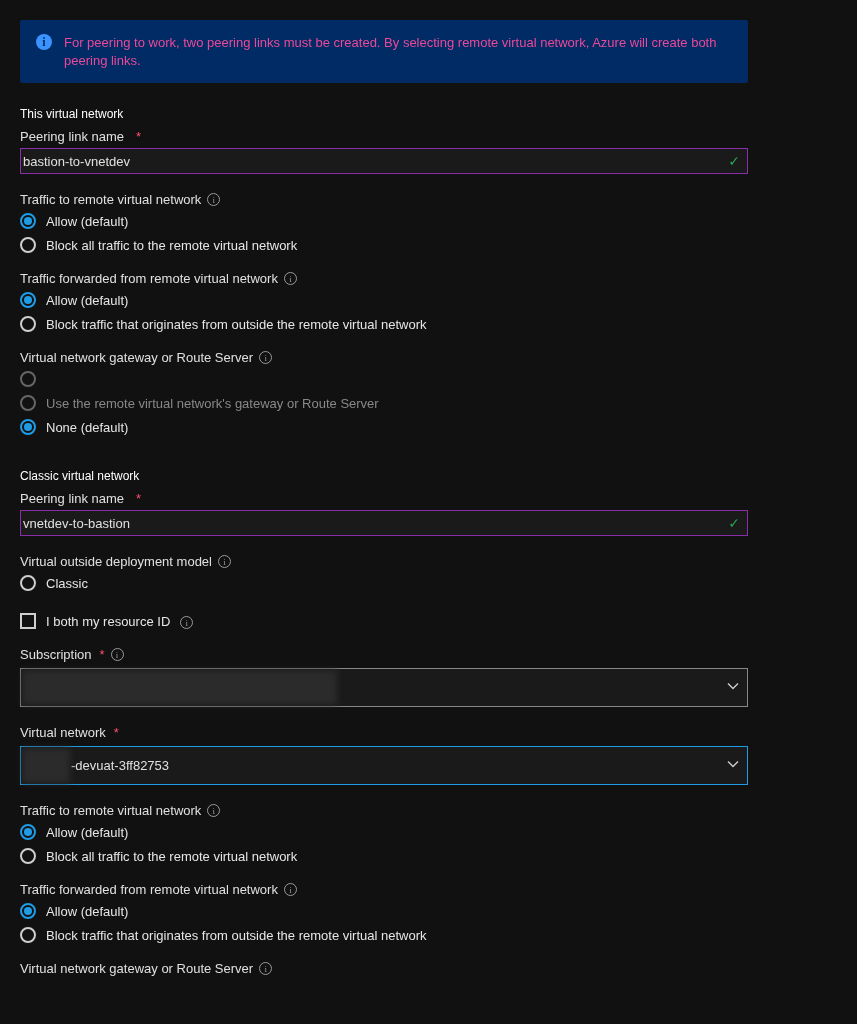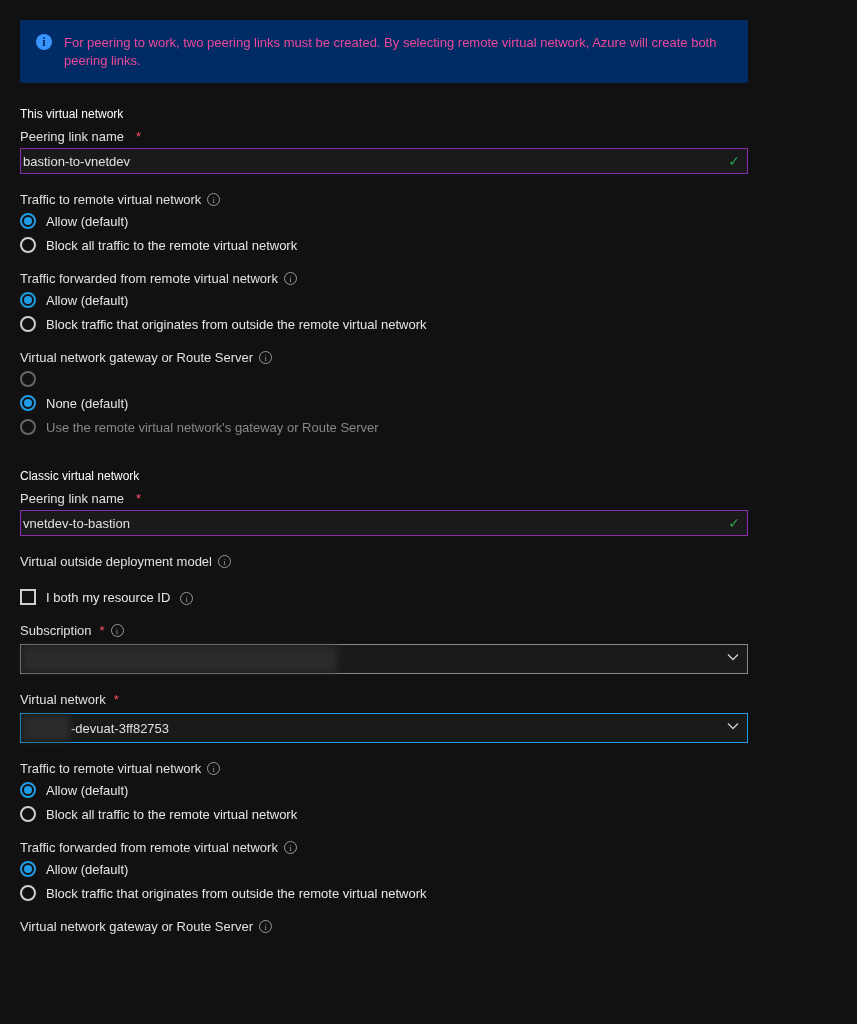--- a/index.html
+++ b/index.html
@@ -116,21 +116,21 @@
     line-height: 12px;
     font-family: Georgia, serif;
     flex-shrink: 0;
   }
   .dropdown {
     width: 728px;
     border: 1px solid #888;
     background: #1a1a1a;
     color: #e0e0e0;
     padding: 4px 30px 4px 8px;
-    height: 30px;
+    height: 39px;
     position: relative;
     display: flex;
     align-items: center;
     font-size: 13px;
     margin-bottom: 14px;
   }
   .dropdown.blue-border { border-color: #1f9ce6; }
   .dropdown .chev {
     position: absolute;
     right: 8px; top: 50%;
@@ -197,44 +197,48 @@
   </div>
 
   <div class="group-label">
     <span>Virtual network gateway or Route Server</span>
     <span class="help-icon">i</span>
   </div>
   <div class="radio-row">
     <div class="radio disabled"></div>
   </div>
   <div class="radio-row">
-    <div class="radio selected"></div>
-    <div class="radio-label">None (default)</div>
-  </div>
-  <div class="radio-row">
     <div class="radio disabled"></div>
     <div class="radio-label disabled">Use the remote virtual network's gateway or Route Server</div>
+  </div>
+  <div class="radio-row">
+    <div class="radio selected"></div>
+    <div class="radio-label">None (default)</div>
   </div>
 
   <div class="spacer-lg"></div>
 
   <div class="section-title">Classic virtual network</div>
 
   <div class="field-label">
     <span>Peering link name</span>
       <span class="req">*</span>
   </div>
   <div class="input-wrap">
     <input class="text-input" value="vnetdev-to-bastion" style="">
     <span class="input-check">✓</span>
   </div>
 
   <div class="group-label">
     <span>Virtual outside deployment model</span>
     <span class="help-icon">i</span>
+  </div>
+  <div class="radio-row">
+    <div class="radio"></div>
+    <div class="radio-label">Classic</div>
   </div>
 
   <div style="height:14px"></div>
   <div class="check-row">
     <div class="checkbox"></div>
     <div class="radio-label">I both my resource ID</div>
     <span class="help-icon">i</span>
   </div>
 
   <div class="group-label">

